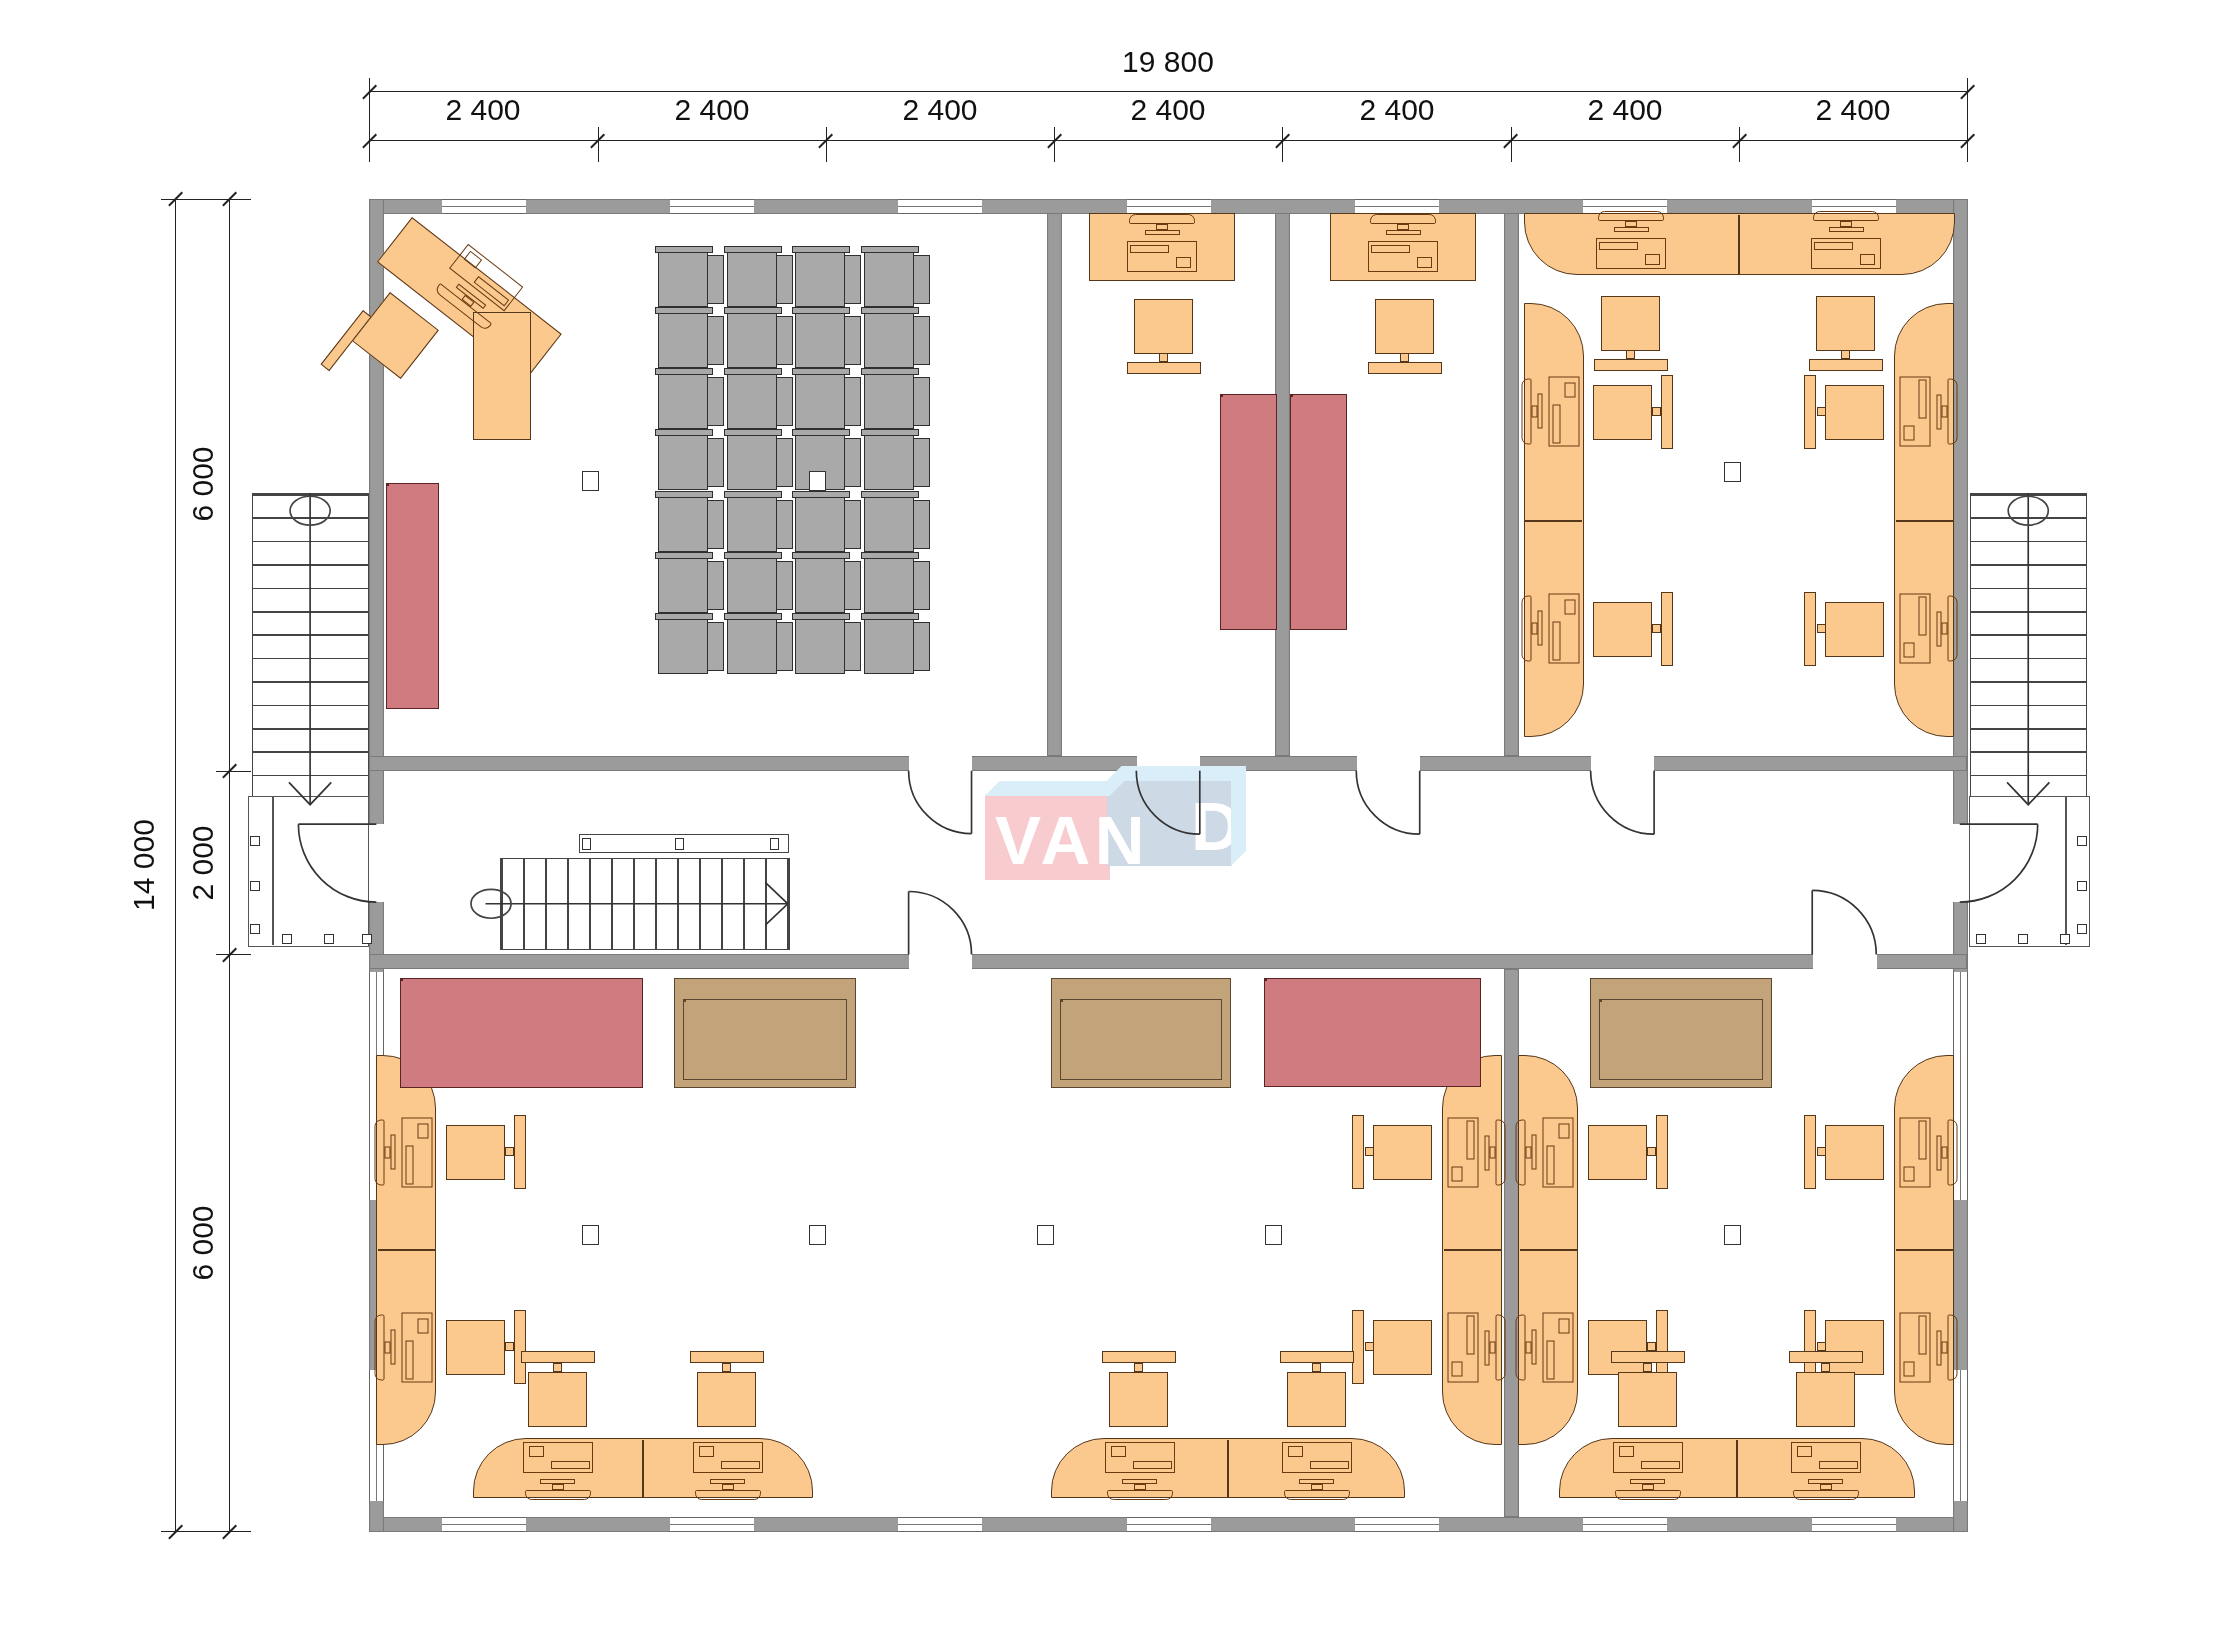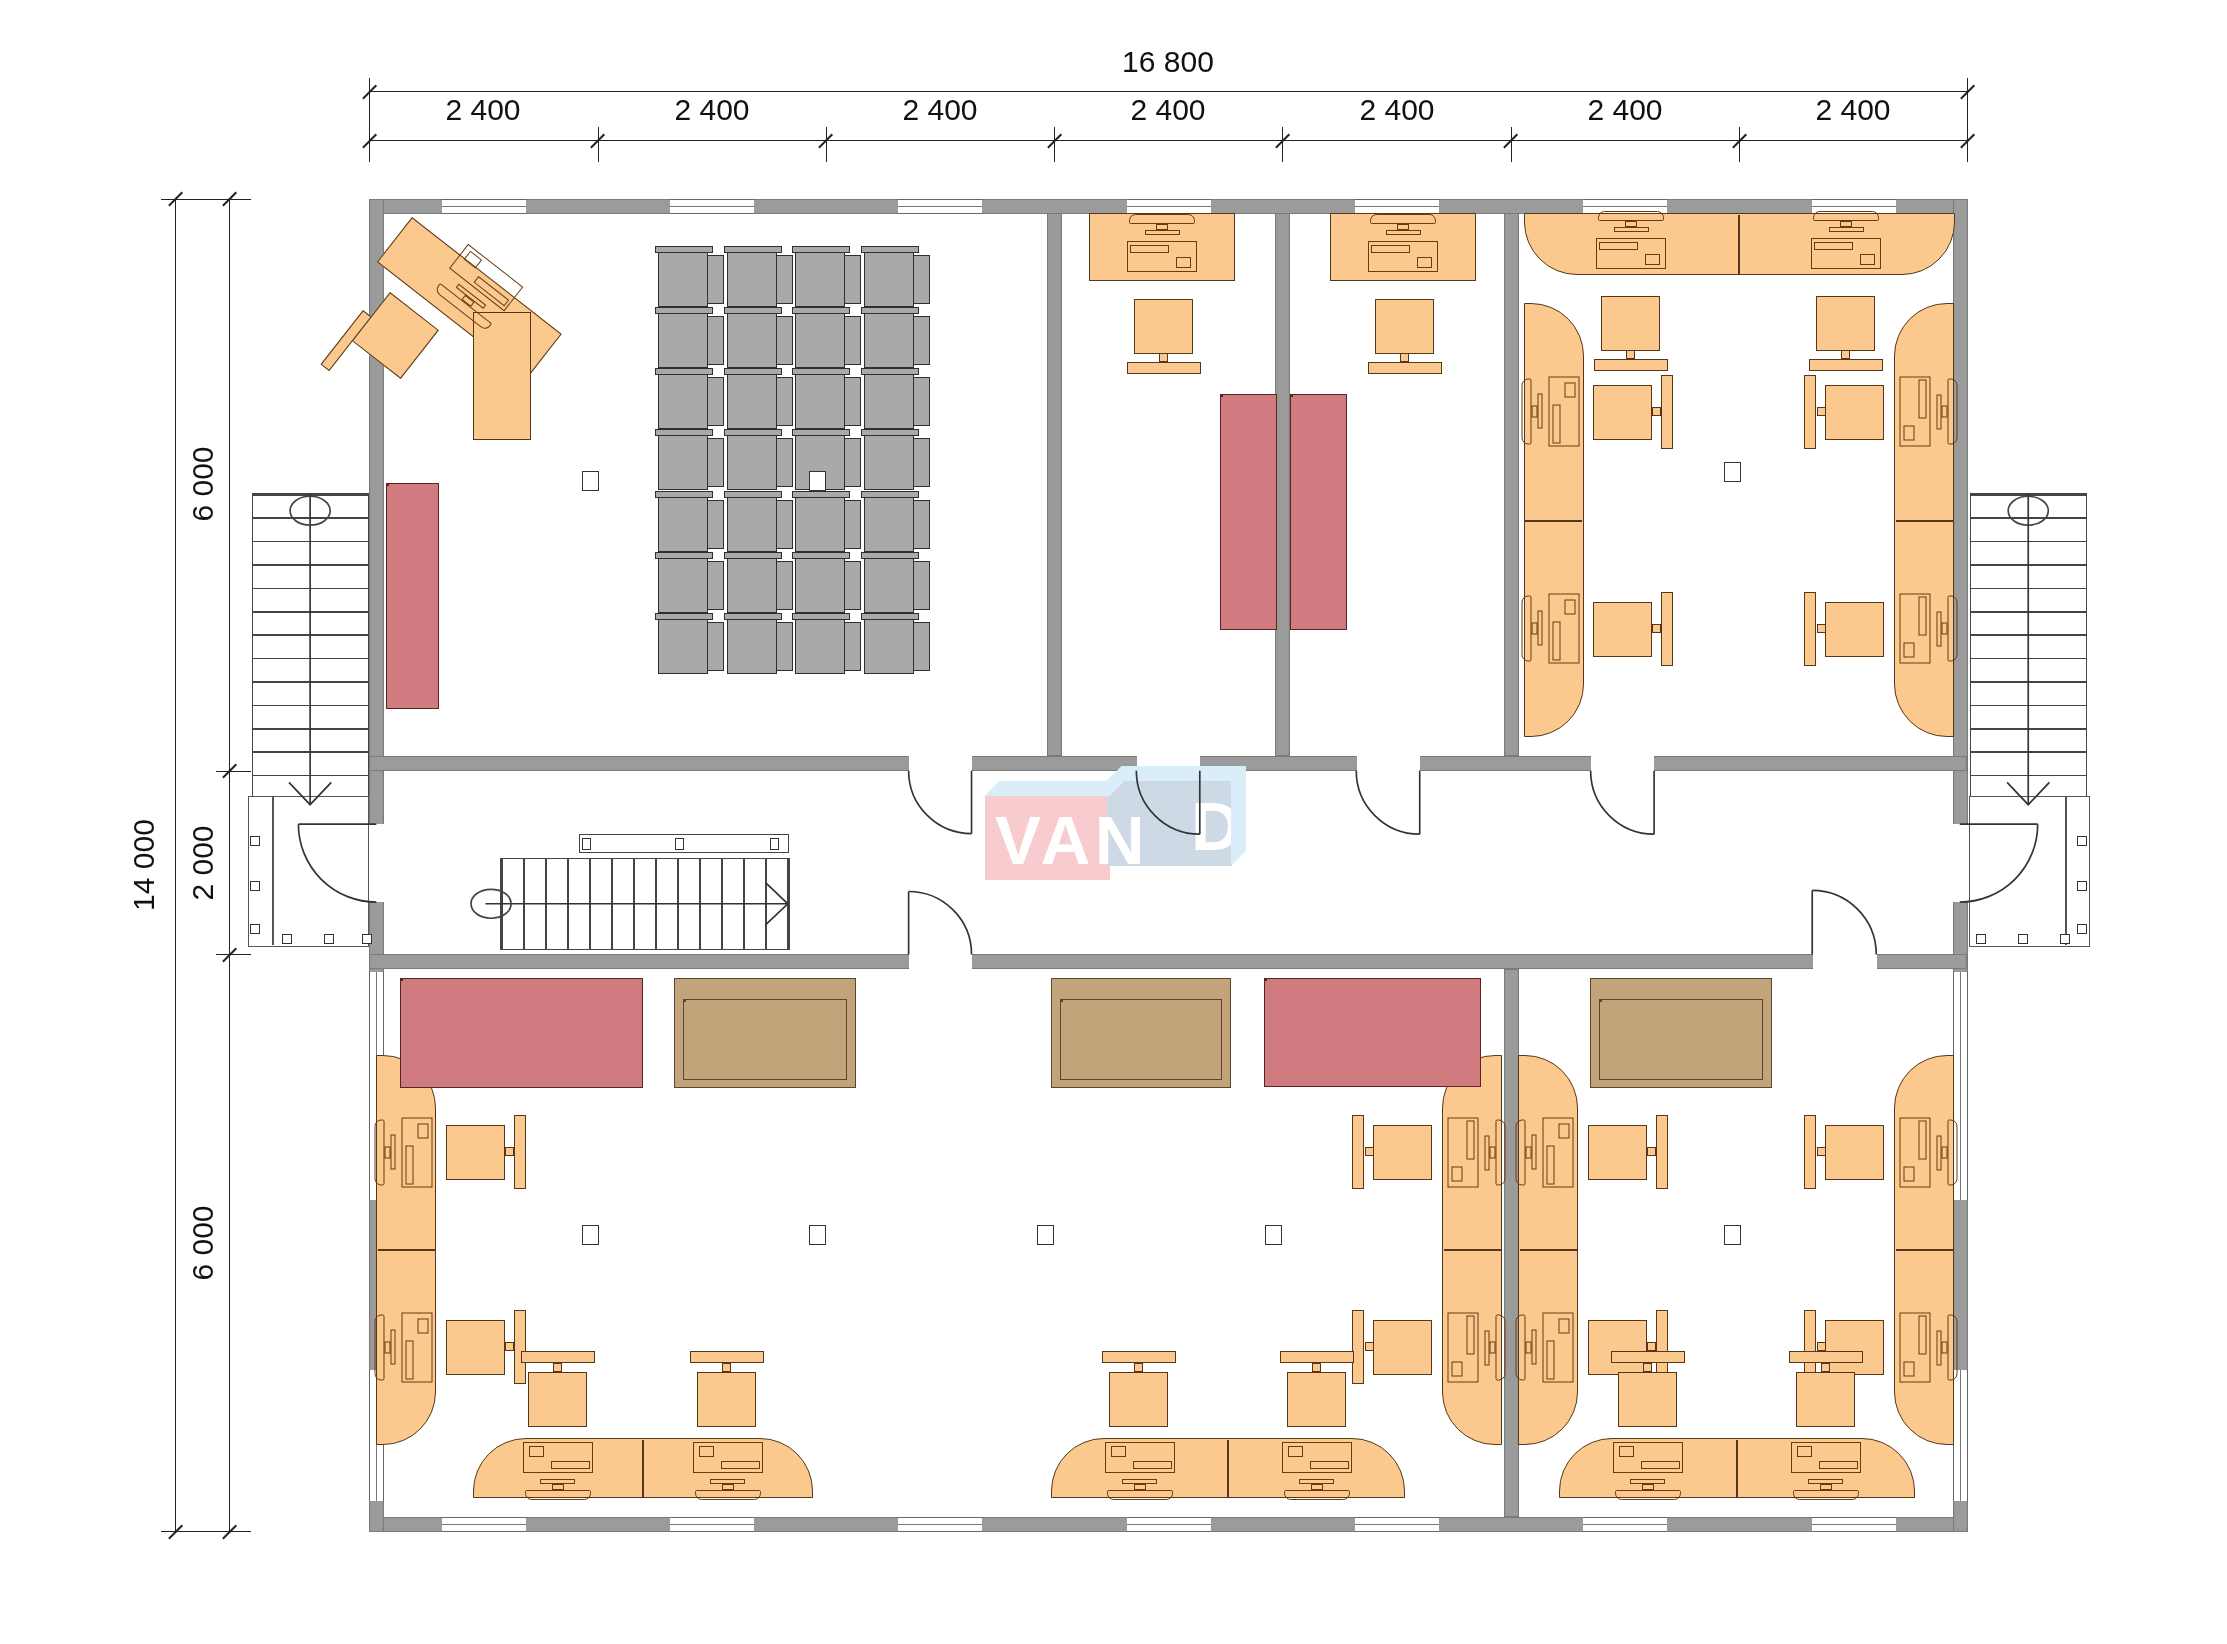--- a/index.html
+++ b/index.html
@@ -726,21 +726,21 @@
       <div class="dline" style="left: 161px; top: 199px; width: 84px; height: 1.1px;"></div>
       <div class="tick" style="left: 166px; top: 198px;"></div>
       <div class="dline" style="left: 216px; top: 771px; width: 35px; height: 1.1px;"></div>
       <div class="tick" style="left: 220px; top: 770px;"></div>
       <div class="dline" style="left: 216px; top: 954px; width: 35px; height: 1.1px;"></div>
       <div class="tick" style="left: 220px; top: 954px;"></div>
       <div class="dline" style="left: 216px; top: 1531px; width: 35px; height: 1.1px;"></div>
       <div class="tick" style="left: 220px; top: 1531px;"></div>
       <div class="dline" style="left: 161px; top: 1531px; width: 84px; height: 1.1px;"></div>
       <div class="tick" style="left: 166px; top: 1531px;"></div>
-      <div class="dlabel" style="left: 1168px; top: 62px;">16 800</div>
+      <div class="dlabel" style="left: 1168px; top: 62px;">19 800</div>
       <div class="dlabel" style="left: 483px; top: 110px;">2 400</div>
       <div class="dlabel" style="left: 712px; top: 110px;">2 400</div>
       <div class="dlabel" style="left: 940px; top: 110px;">2 400</div>
       <div class="dlabel" style="left: 1168px; top: 110px;">2 400</div>
       <div class="dlabel" style="left: 1397px; top: 110px;">2 400</div>
       <div class="dlabel" style="left: 1625px; top: 110px;">2 400</div>
       <div class="dlabel" style="left: 1853px; top: 110px;">2 400</div>
       <div class="dlabel v" style="left: 144px; top: 865px;">14 000</div>
       <div class="dlabel v" style="left: 203px; top: 484px;">6 000</div>
       <div class="dlabel v" style="left: 203px; top: 863px;">2 000</div>

